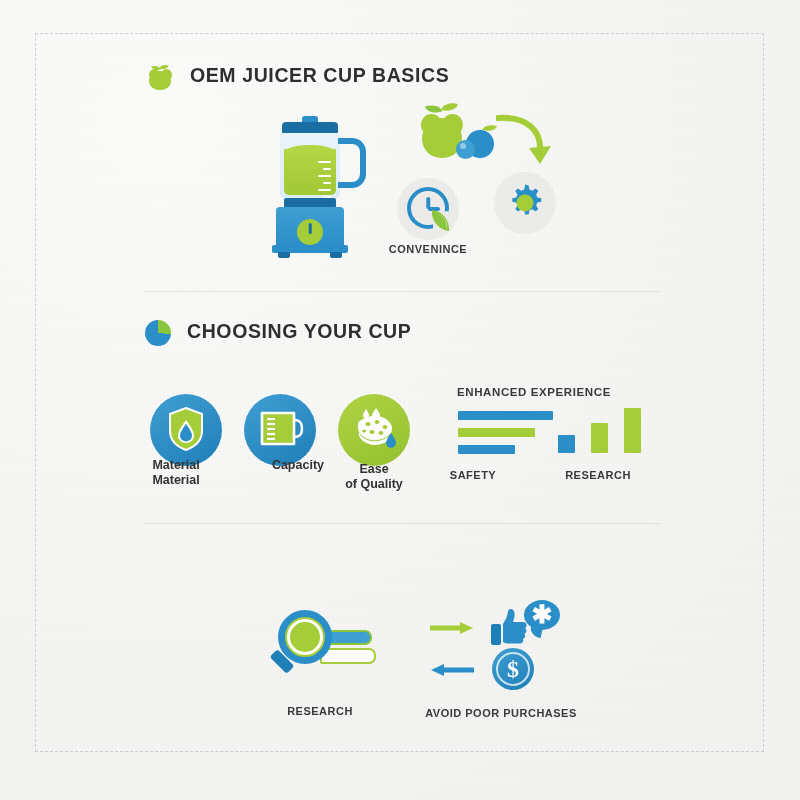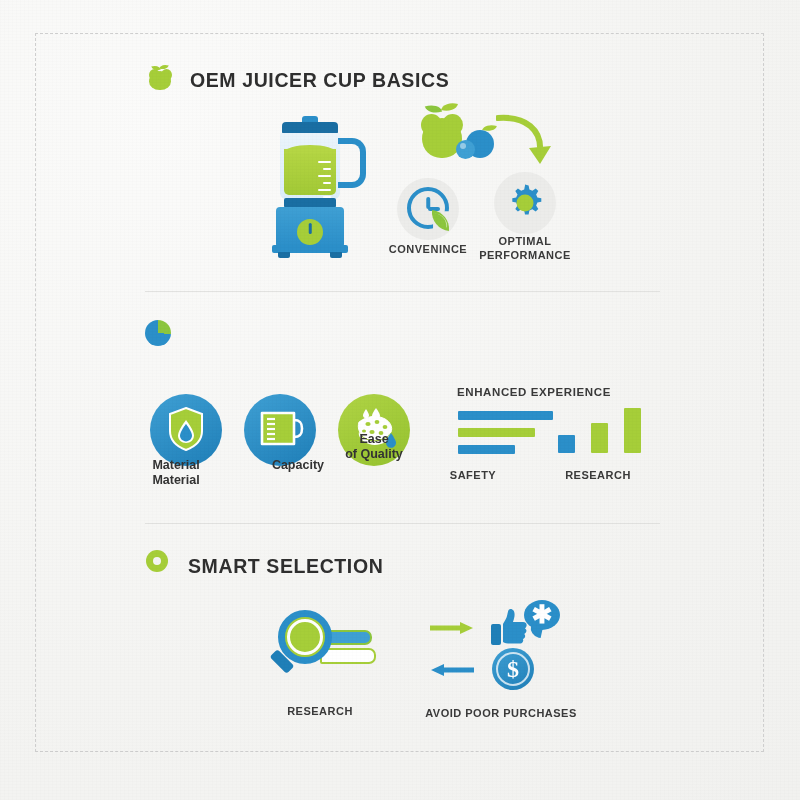--- a/index.html
+++ b/index.html
@@ -22,21 +22,21 @@
       repeating-linear-gradient(90deg, rgba(0,0,0,.010) 0 1px, transparent 1px 4px);
     opacity:.8;
   }
   .frame{
     position:absolute;left:35px;top:33px;width:729px;height:719px;
     border:1px dashed #cfcfcf;
     box-sizing:border-box;
   }
 
   
-  .sec-head{position:absolute;display:flex;align-items:flex-end;}
+  .sec-head{position:absolute;display:flex;align-items:flex-start;}
   .sec-head .htxt{
     font-size:19.5px;font-weight:bold;color:#2f2f2f;letter-spacing:.6px;
     white-space:nowrap;
   }
   .head-icon{width:26px;height:28px;margin-right:16px;position:relative;flex:none;}
 
   
   .apple-b{position:relative;width:24px;height:26px;}
   .apple-b .body{
     position:absolute;left:1px;top:7px;width:22px;height:19px;
@@ -316,33 +316,30 @@
   <div class="cap bold" style="left:380px;top:242px;width:96px;">CONVENINCE</div>
 
   <div class="gcircle" style="left:494px;top:172px;">
     <div class="gear-ic">
       <svg width="40" height="40" viewBox="0 0 40 40">
         <path d="M20 1.5 l3.6 1 .8 3.9 3 1.3 3.3-2.2 2.6 2.6 -2.2 3.3 1.3 3 3.9.8 0 3.6 -3.9.8 -1.3 3 2.2 3.3 -2.6 2.6 -3.3-2.2 -3 1.3 -.8 3.9 -3.6 0 -.8-3.9 -3-1.3 -3.3 2.2 -2.6-2.6 2.2-3.3 -1.3-3 -3.9-.8 0-3.6 3.9-.8 1.3-3 -2.2-3.3 2.6-2.6 3.3 2.2 3-1.3 .8-3.9z" fill="#2b8fc9"></path>
         <circle cx="20" cy="20" r="8.5" fill="#a6ce39"></circle>
       </svg>
     </div>
   </div>
-  <div class="cap bold" style="left:472px;top:234px;width:106px;">
-    <div>OPTIMAL</div>
-    <div>PERFORMANCE</div>
-  </div>
 
   <div class="divider" style="left:145px;top:291px;width:515px;"></div>
 
   <div class="sec-head" style="left:145px;top:320px;">
     <div class="head-icon">
       <div class="pie-b">
           <div class="tri"></div>
         </div>
     </div>
+    <div class="htxt">CHOOSING YOUR CUP</div>
   </div>
 
   <div class="bigc blue" style="left:150px;top:394px;">
     <div class="shield">
       <svg width="34" height="44" viewBox="0 0 34 44">
         <path d="M17 1 L33 7 V24 C33 34 25 40 17 43 C9 40 1 34 1 24 V7 Z" fill="#a6ce39" stroke="#fff" stroke-width="2"></path>
         <path d="M17 13 C17 13 25 23 25 28.5 C25 33 21.4 36 17 36 C12.6 36 9 33 9 28.5 C9 23 17 13 17 13 Z" fill="#fff"></path>
         <path d="M17 17 C17 17 23 24.5 23 28.6 C23 32 20.3 34.4 17 34.4 C13.7 34.4 11 32 11 28.6 C11 24.5 17 17 17 17 Z" fill="#2b8fc9"></path>
       </svg>
     </div>
@@ -384,21 +381,21 @@
           <ellipse cx="21" cy="24" rx="2.6" ry="2"></ellipse>
           <ellipse cx="30" cy="25" rx="2.4" ry="1.9"></ellipse>
           <ellipse cx="13" cy="23" rx="2" ry="1.6"></ellipse>
         </g>
         <path d="M15 1 C15 1 18 5.5 18 7.3 C18 9.1 16.7 10.3 15 10.3 C13.3 10.3 12 9.1 12 7.3 C12 5.5 15 1 15 1 Z" fill="#fff"></path>
         <path d="M25 0 C25 0 29 5.5 29 7.6 C29 9.8 27.2 11.3 25 11.3 C22.8 11.3 21 9.8 21 7.6 C21 5.5 25 0 25 0 Z" fill="#fff"></path>
         <path d="M40 25 C40 25 45 32 45 34.8 C45 37.7 42.8 39.8 40 39.8 C37.2 39.8 35 37.7 35 34.8 C35 32 40 25 40 25 Z" fill="#2b8fc9"></path>
       </svg>
     </div>
   </div>
-  <div class="cap-mixed" style="left:330px;top:432px;width:88px;">
+  <div class="cap-mixed" style="left:330px;top:462px;width:88px;">
     <div>Ease</div>
     <div>of Quality</div>
   </div>
 
   <div class="chart-title" style="left:457px;top:386px;text-align:center;">ENHANCED EXPERIENCE</div>
 
   <div class="hbars">
     <div class="hb" style="width:95px;background:#2b8fc9;"></div>
     <div class="hb" style="width:77px;background:#a6ce39;"></div>
     <div class="hb" style="width:57px;background:#2b8fc9;"></div>
@@ -407,26 +404,20 @@
 
   <div class="vbars">
     <div class="vb" style="height:18px;background:#2b8fc9;"></div>
     <div class="vb" style="height:30px;background:#a6ce39;"></div>
     <div class="vb" style="height:45px;background:#a6ce39;"></div>
   </div>
   <div class="cap bold" style="left:550px;top:468px;width:96px;">RESEARCH</div>
 
   <div class="divider" style="left:145px;top:523px;width:515px;"></div>
 
-  <div class="sec-head" style="left:146px;top:550px;">
-    <div class="head-icon">
-      <div class="ring-b"></div>
-    </div>
-    <div class="htxt">SMART SELECTION</div>
-  </div>
 
   <div class="research">
     <div class="book book1"></div>
     <div class="book book2"></div>
     <div class="mag-handle"></div>
     <div class="mag-ring"></div>
   </div>
   <div class="cap bold" style="left:262px;top:704px;width:116px;">RESEARCH</div>
 
   <div class="apg">

